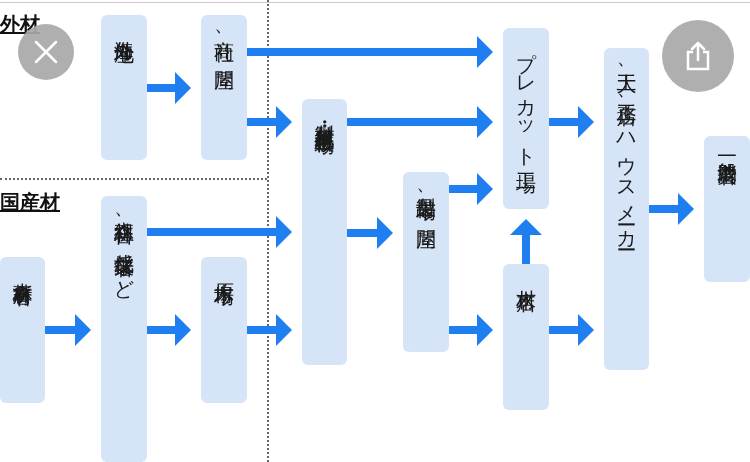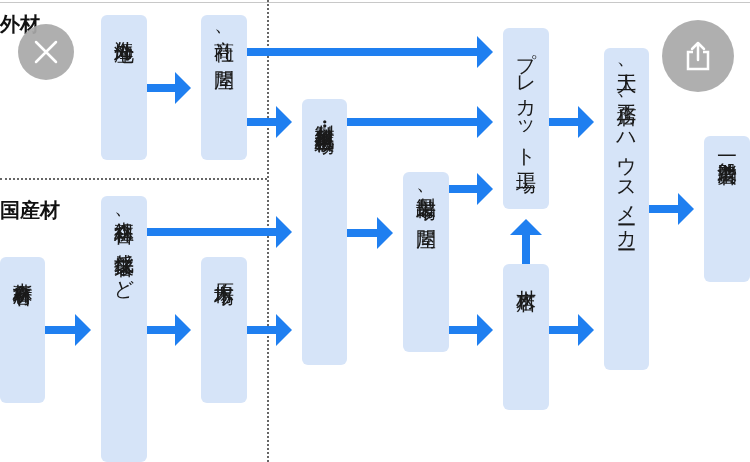--- a/index.html
+++ b/index.html
@@ -1,34 +1,34 @@
 <!DOCTYPE html>
 <html><head>
 <meta charset="utf-8">
 <style>
   html, body { margin:0; padding:0; }
   body { width:750px; height:462px; position:relative; overflow:hidden; background:#ffffff;
          font-family:"DejaVu Sans", sans-serif; }
   .topline { position:absolute; left:0; top:2px; width:750px; height:1px; background:#c8c8c8; }
-  .section-label { position:absolute; font-weight:bold; font-size:20px; color:#111; line-height:1; }
+  .section-label { position:absolute; font-weight:bold; font-size:20px; color:#111; line-height:1;text-decoration:underline; }
   .vdots { position:absolute; left:267px; top:0; width:0; height:462px; border-left:2px dotted #666; }
   .hdots { position:absolute; left:0; top:178px; width:267px; height:0; border-top:2px dotted #666; }
   .box { position:absolute; background:#d6e4f8; border-radius:6px; display:flex; justify-content:center; }
   .box span { writing-mode:vertical-rl; font-size:20px; color:#1a1a1a; letter-spacing:1px; line-height:1.15; padding-top:10px; }
   svg.arrows { position:absolute; left:0; top:0; }
   .fab { position:absolute; width:56px; height:56px; border-radius:50%; background:#a9a9a9; opacity:0.92;
          display:flex; align-items:center; justify-content:center; }
 </style>
 </head>
 <body>
 
 <div class="topline"></div>
 
 <div class="section-label" style="left:0;top:14px;">外材</div>
-<div class="section-label" style="left:0;top:200px;">国産材</div>
+<div class="section-label" style="left:0;top:192px;">国産材</div>
 
 <div class="vdots"></div>
 <div class="hdots"></div>
 
 <div class="box" style="left:101px;top:15px;width:46px;height:145px;">
   <span>海外産地</span>
 </div>
 <div class="box" style="left:201px;top:15px;width:46px;height:145px;">
   <span>商社、 問屋</span>
 </div>

